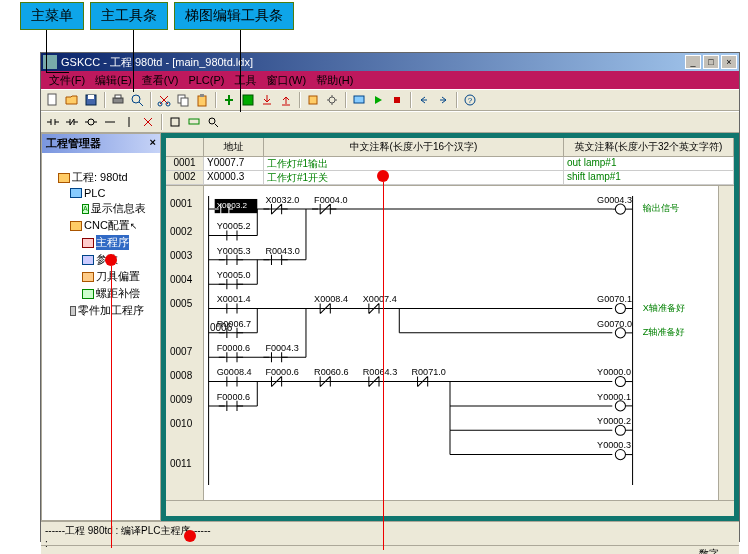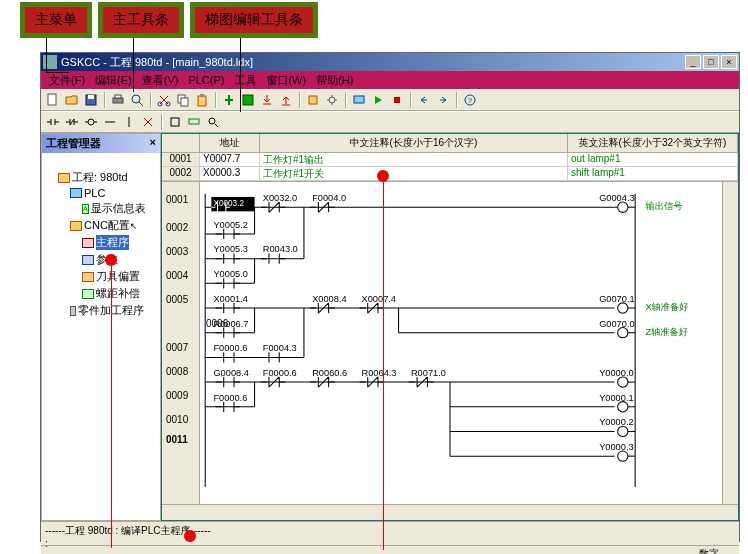--- a/index.html
+++ b/index.html
@@ -1,19 +1,19 @@
 <!DOCTYPE html>
 <html><head>
 <meta charset="utf-8">
 <style>
 * { box-sizing: border-box; margin: 0; padding: 0; font-family: "SimSun", "Microsoft YaHei", sans-serif; }
 body { background: #fff; width: 748px; height: 554px; position: relative; overflow: hidden; }
 
 .annotation-boxes { position: absolute; top: 2px; left: 20px; display: flex; gap: 6px; z-index: 100; }
-.annotation-box { border: 5px solid #4d7c0f; background: #b91c1c; padding: 4px 10px; font-size: 14px; }
+.annotation-box { border: 1px solid #4d7c0f; background: #0ea5e9; padding: 4px 10px; font-size: 14px; }
 
 .annotation-line { position: absolute; background: #000; z-index: 99; }
 .red-dot { position: absolute; width: 12px; height: 12px; border-radius: 50%; background: #e00; z-index: 101; }
 .red-line { position: absolute; background: #e00; z-index: 98; width: 1px; }
 
 .app-window { position: absolute; top: 52px; left: 40px; width: 700px; height: 490px; border: 1px solid #666; background: #ece9d8; }
 
 .titlebar { height: 18px; background: linear-gradient(to right, #0a246a, #a6caf0); color: #fff; display: flex; align-items: center; padding: 0 2px; font-size: 11px; }
 .titlebar .icon { width: 14px; height: 14px; background: #7aa; margin-right: 4px; }
 .titlebar .title-text { flex: 1; }
@@ -31,21 +31,21 @@
 
 .project-panel { width: 120px; border: 1px solid #aca899; background: #fff; display: flex; flex-direction: column; }
 .panel-title { background: linear-gradient(to right, #7a96df, #c6d3f7); font-size: 11px; font-weight: bold; padding: 2px 4px; display: flex; justify-content: space-between; }
 .tree { font-size: 11px; padding: 16px; flex: 1; overflow: hidden; }
 .tree-item { padding: 1px 0; display: flex; align-items: center; white-space: nowrap; }
 .tree-indent-1 { padding-left: 12px; }
 .tree-indent-2 { padding-left: 24px; }
 .tree-icon { width: 12px; height: 10px; margin-right: 2px; display: inline-block; }
 .tree-sel { background: #316ac5; color: #fff; }
 
-.main-panel { flex: 1; display: flex; flex-direction: column; border: 1px solid #0f766e; background: #fff; }
+.main-panel { flex: 1; display: flex; flex-direction: column; border: 5px solid #0f766e; background: #fff; }
 .data-header { display: flex; background: #ece9d8; font-size: 10px; border-bottom: 1px solid #aca899; }
 .dh-cell { border-right: 1px solid #aca899; padding: 2px 3px; text-align: center; }
 .data-row { display: flex; font-size: 10px; height: 14px; }
 .dr-cell { border-right: 1px solid #ccc; border-bottom: 1px solid #ccc; padding: 0 3px; }
 .row-num { background: #ece9d8; width: 38px; text-align: center; }
 
 .ladder-area { flex: 1; background: #fff; position: relative; overflow: hidden; border-top: 1px solid #aca899; }
 .ladder-svg { width: 100%; height: 100%; }
 .ladder-rownum { position: absolute; background: #ece9d8; width: 38px; height: 100%; left: 0; top: 0; border-right: 1px solid #aca899; font-size: 10px; }
 .ladder-rn { position: absolute; left: 4px; }
@@ -343,21 +343,21 @@
           <div class="ladder-rn" style="top:12px;">0001</div>
           <div class="ladder-rn" style="top:40px;">0002</div>
           <div class="ladder-rn" style="top:64px;">0003</div>
           <div class="ladder-rn" style="top:88px;">0004</div>
           <div class="ladder-rn" style="top:112px;">0005</div>
           <div class="ladder-rn" style="top:136px;padding-left:40px;">0006</div>
           <div class="ladder-rn" style="top:160px;">0007</div>
           <div class="ladder-rn" style="top:184px;">0008</div>
           <div class="ladder-rn" style="top:208px;">0009</div>
           <div class="ladder-rn" style="top:232px;">0010</div>
-          <div class="ladder-rn" style="top:252px;font-weight:bold;">0011</div>
+          <div class="ladder-rn" style="top:272px;">0011</div>
         </div>
         <svg class="ladder-svg" viewBox="0 0 560 300">
 
           <line x1="42" y1="5" x2="42" y2="290" stroke="#000"></line>
           <line x1="460" y1="5" x2="460" y2="290" stroke="#000"></line>
 
           <line x1="42" y1="18" x2="440" y2="18" stroke="#000"></line>
 
           <rect x="48" y="8" width="42" height="14" fill="#000"></rect>
           <text x="50" y="17" fill="#fff" font-size="8">X0003.2</text>

